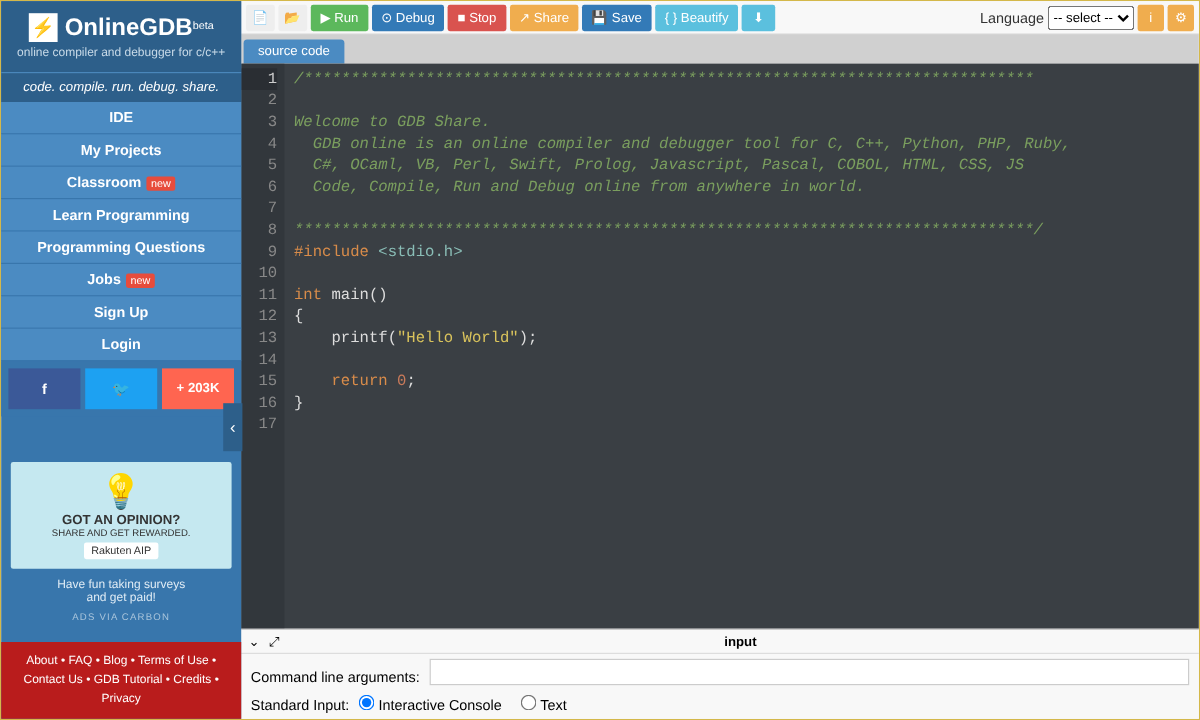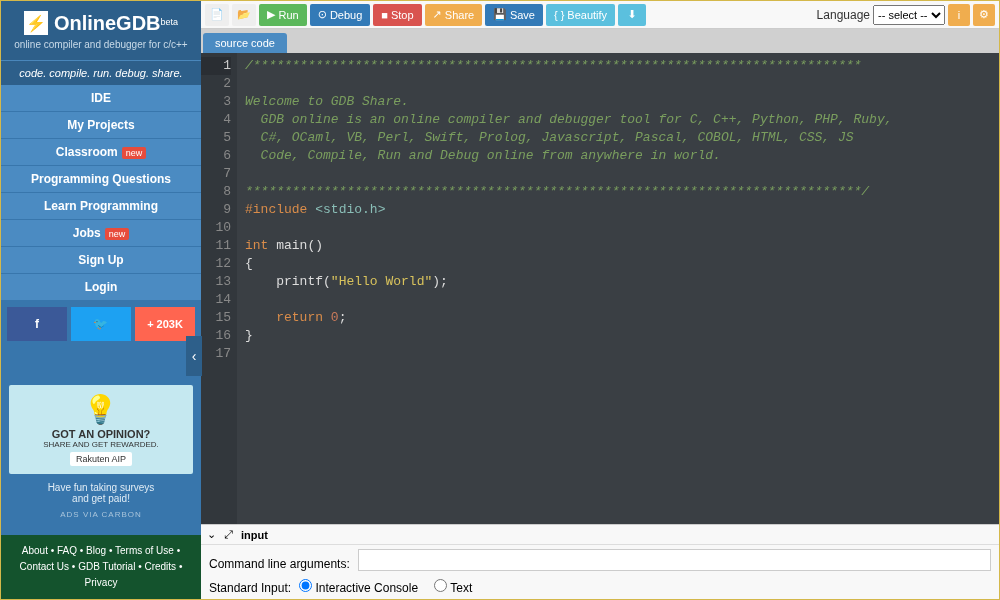--- a/index.html
+++ b/index.html
@@ -22,21 +22,21 @@
 .addthis { background: #ff6550; font-size: 11px; gap: 3px; }
 .collapse-tab { position: absolute; right: -1px; top: 335px; width: 16px; height: 40px; background: #2d5f8a; display: flex; align-items: center; justify-content: center; color: #fff; font-size: 14px; cursor: pointer; }
 .ad-area { padding: 8px; text-align: center; flex: 1; display: flex; flex-direction: column; justify-content: flex-start; margin-top: 30px; }
 .ad-box { background: #c5e8f0; color: #333; padding: 8px 4px; border-radius: 2px; }
 .ad-bulb { font-size: 28px; }
 .ad-head { font-weight: bold; font-size: 11px; margin-top: 2px; }
 .ad-sub { font-size: 8px; }
 .ad-brand { background: #fff; display: inline-block; padding: 2px 6px; font-size: 9px; margin-top: 3px; border-radius: 2px; }
 .ad-caption { font-size: 10px; margin-top: 8px; color: #e0ecf5; }
 .ad-via { font-size: 8px; letter-spacing: 1px; color: #a8c4db; margin-top: 6px; text-transform: uppercase; text-align: center; }
-.footer-links { background: #14532d; padding: 8px 6px; text-align: center; font-size: 10px; line-height: 1.6; }
+.footer-links { background: #b91c1c; padding: 8px 6px; text-align: center; font-size: 10px; line-height: 1.6; }
 .footer-links a { color: #fff; text-decoration: none; }
 .main { flex: 1; display: flex; flex-direction: column; background: #f0f0f0; }
 .toolbar { height: 28px; background: #f8f8f8; border-bottom: 1px solid #ccc; display: flex; align-items: center; padding: 0 4px; gap: 3px; }
 .tb-btn { height: 22px; padding: 0 8px; border: none; border-radius: 2px; color: #fff; font-size: 11px; cursor: pointer; display: flex; align-items: center; gap: 3px; }
 .tb-icon-btn { width: 24px; justify-content: center; background: #eee; color: #555; }
 .tb-run { background: #5cb85c; }
 .tb-debug { background: #337ab7; }
 .tb-stop { background: #d9534f; }
 .tb-share { background: #f0ad4e; }
 .tb-save { background: #337ab7; }
@@ -58,21 +58,21 @@
 .c-header { color: #8abeb7; font-style: normal; }
 .c-keyword { color: #d98c4a; font-style: normal; }
 .c-type { color: #d98c4a; font-style: normal; }
 .c-func { color: #ddd; font-style: normal; }
 .c-paren { color: #ddd; font-style: normal; }
 .c-string { color: #d9c35c; font-style: normal; }
 .c-num { color: #c97a5a; font-style: normal; }
 .c-plain { color: #ddd; font-style: normal; }
 .bottom-panel { background: #f8f8f8; border-top: 1px solid #ccc; }
 .bp-header { height: 20px; display: flex; align-items: center; padding: 0 6px; gap: 8px; border-bottom: 1px solid #ddd; font-size: 11px; }
-.bp-title { flex: 1; text-align: left; font-weight: bold; }
+.bp-title { flex: 1; text-align: center; font-weight: bold; }
 .bp-row { display: flex; align-items: flex-end; padding: 4px 8px; gap: 8px; font-size: 12px; }
 .bp-row input[type=text] { flex: 1; height: 22px; border: 1px solid #ccc; padding: 0 4px; }
 .radio-group { display: flex; gap: 16px; align-items: center; }
 </style>
 </head>
 <body>
 
 <div class="container">
   <div class="sidebar">
     <div class="logo-area">
@@ -82,22 +82,22 @@
           <span class="logo-title">OnlineGDB</span><span class="logo-beta">beta</span>
         </div>
       </div>
       <div class="logo-sub">online compiler and debugger for c/c++</div>
     </div>
     <div class="tagline">code. compile. run. debug. share.</div>
 
     <div class="nav-item"><span>IDE</span></div>
     <div class="nav-item"><span>My Projects</span></div>
     <div class="nav-item"><span>Classroom</span><span class="badge-new">new</span></div>
+    <div class="nav-item"><span>Learn Programming</span></div>
     <div class="nav-item"><span>Programming Questions</span></div>
-    <div class="nav-item"><span>Learn Programming</span></div>
     <div class="nav-item"><span>Jobs</span><span class="badge-new">new</span></div>
     <div class="nav-item"><span>Sign Up</span></div>
     <div class="nav-item"><span>Login</span></div>
 
     <div class="social-row">
       <div class="social-btn fb">f</div>
       <div class="social-btn tw">🐦</div>
       <div class="social-btn addthis">
         <span>+</span>
         <span>203K</span>

